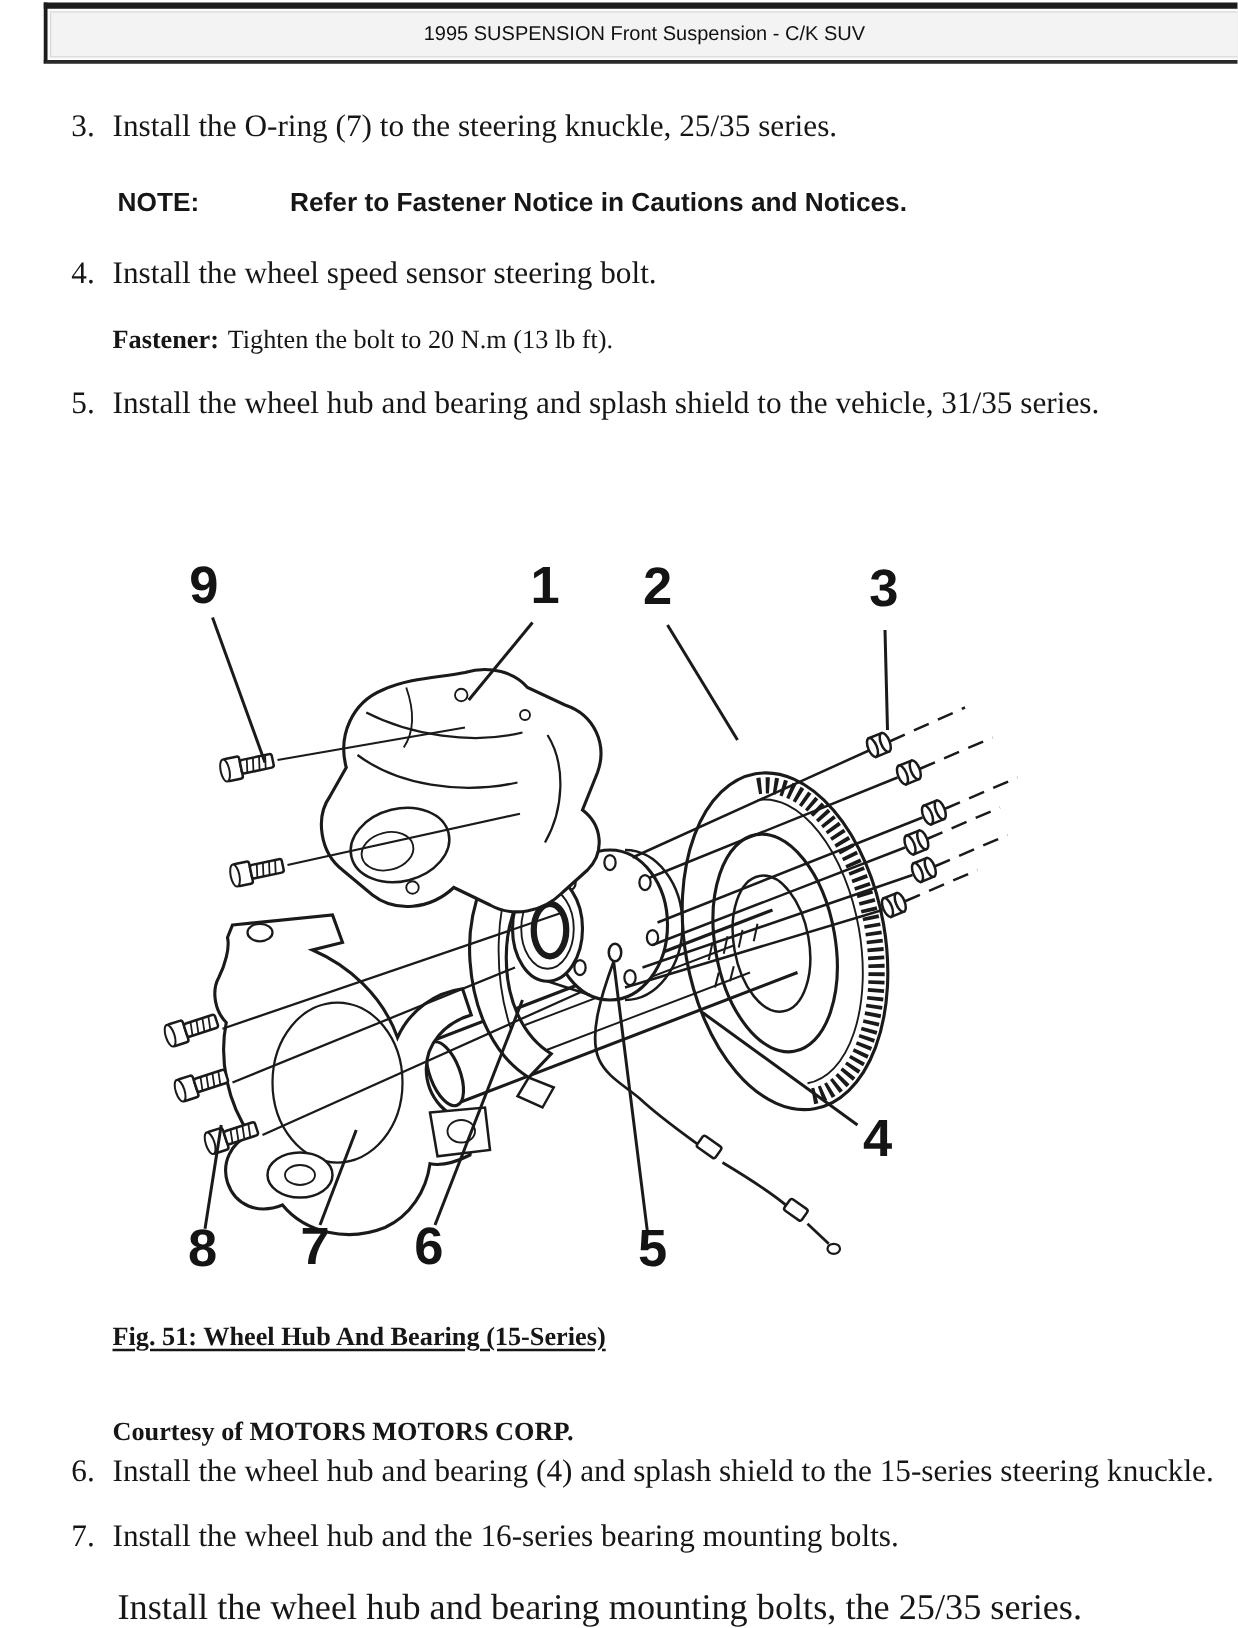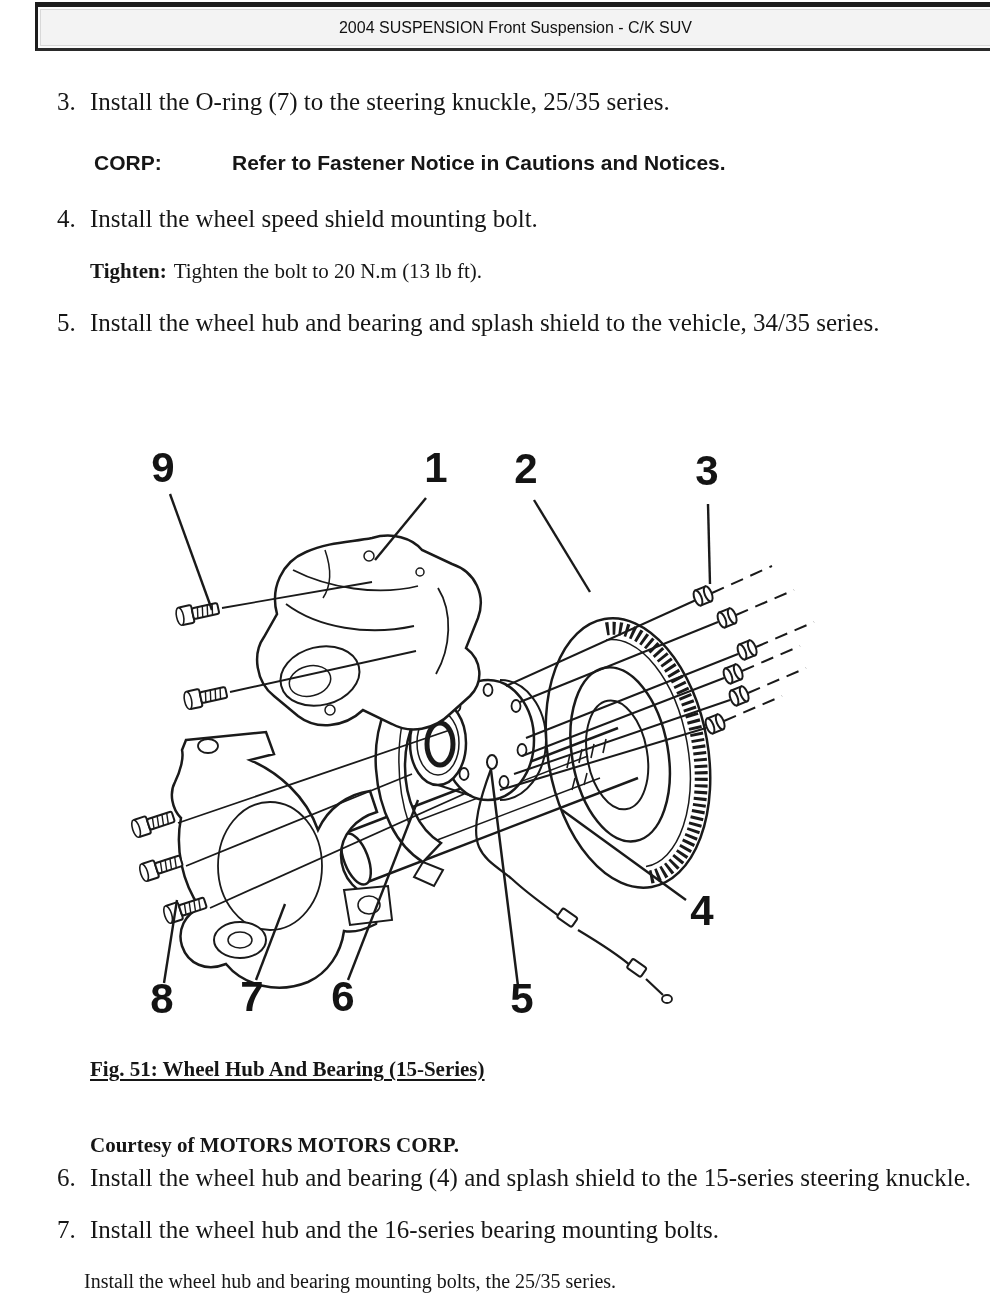--- a/index.html
+++ b/index.html
@@ -25,53 +25,53 @@
   }
   .step{left:57px;font-size:25px;line-height:24px;white-space:nowrap;}
   .step .num{display:inline-block;width:33px;}
   .note-row{left:94px;font-family:"Liberation Sans", sans-serif;
     font-weight:bold;font-size:21px;white-space:nowrap;}
   .note-row .lbl{display:inline-block;width:138px;}
   .tighten-row{left:90px;font-size:21px;white-space:nowrap;}
   .tighten-row .lbl{font-weight:bold;margin-right:7px;}
   .caption{left:90px;font-size:21px;font-weight:bold;white-space:nowrap;}
   .caption.u{text-decoration:underline;text-decoration-thickness:2px;text-underline-offset:3px;}
-  .closing{left:84px;font-size:20px;white-space:nowrap;}
+  .closing{left:94px;font-size:29px;white-space:nowrap;}
   svg .ln{stroke:#1a1a1a;fill:none;}
   svg .fw{stroke:#1a1a1a;fill:#ffffff;}
   svg text.callout{
     font-family:"Liberation Sans", sans-serif;
     font-weight:bold;font-size:42px;fill:#141414;text-anchor:middle;
   }
 </style>
 </head>
 <body>
 
 <header class="abs title-bar">
-  <span>2004 SUSPENSION Front Suspension - C/K SUV</span>
+  <span>1995 SUSPENSION Front Suspension - C/K SUV</span>
 </header>
 
 <div class="abs step" style="top:90px">
   <span class="num">3.</span><span>Install the O-ring (7) to the steering knuckle, 25/35 series.</span>
 </div>
 
 <div class="abs note-row" style="top:151px">
-  <span class="lbl">CORP:</span><span>Refer to Fastener Notice in Cautions and Notices.</span>
+  <span class="lbl">NOTE:</span><span>Refer to Fastener Notice in Cautions and Notices.</span>
 </div>
 
 <div class="abs step" style="top:207px">
-  <span class="num">4.</span><span>Install the wheel speed shield mounting bolt.</span>
+  <span class="num">4.</span><span>Install the wheel speed sensor steering bolt.</span>
 </div>
 
 <div class="abs tighten-row" style="top:259px">
-  <span class="lbl">Tighten:</span><span>Tighten the bolt to 20 N.m (13 lb ft).</span>
+  <span class="lbl">Fastener:</span><span>Tighten the bolt to 20 N.m (13 lb ft).</span>
 </div>
 
 <div class="abs step" style="top:311px">
-  <span class="num">5.</span><span>Install the wheel hub and bearing and splash shield to the vehicle, 34/35 series.</span>
+  <span class="num">5.</span><span>Install the wheel hub and bearing and splash shield to the vehicle, 31/35 series.</span>
 </div>
 
 <svg class="abs" style="left:120px;top:438px" width="760" height="600" viewBox="0 0 760 600">
   <defs>
     <g id="boltg">
       <rect class="fw" x="-2" y="-9" width="13" height="18" rx="2" stroke-width="2"></rect>
       <ellipse class="fw" cx="-2" cy="0" rx="3.5" ry="9" stroke-width="1.6"></ellipse>
       <rect class="fw" x="11" y="-5.5" width="26" height="11" rx="2" stroke-width="2"></rect>
       <line class="ln" x1="17" y1="-6" x2="15" y2="6" stroke-width="1.4"></line>
       <line class="ln" x1="22" y1="-6" x2="20" y2="6" stroke-width="1.4"></line>

